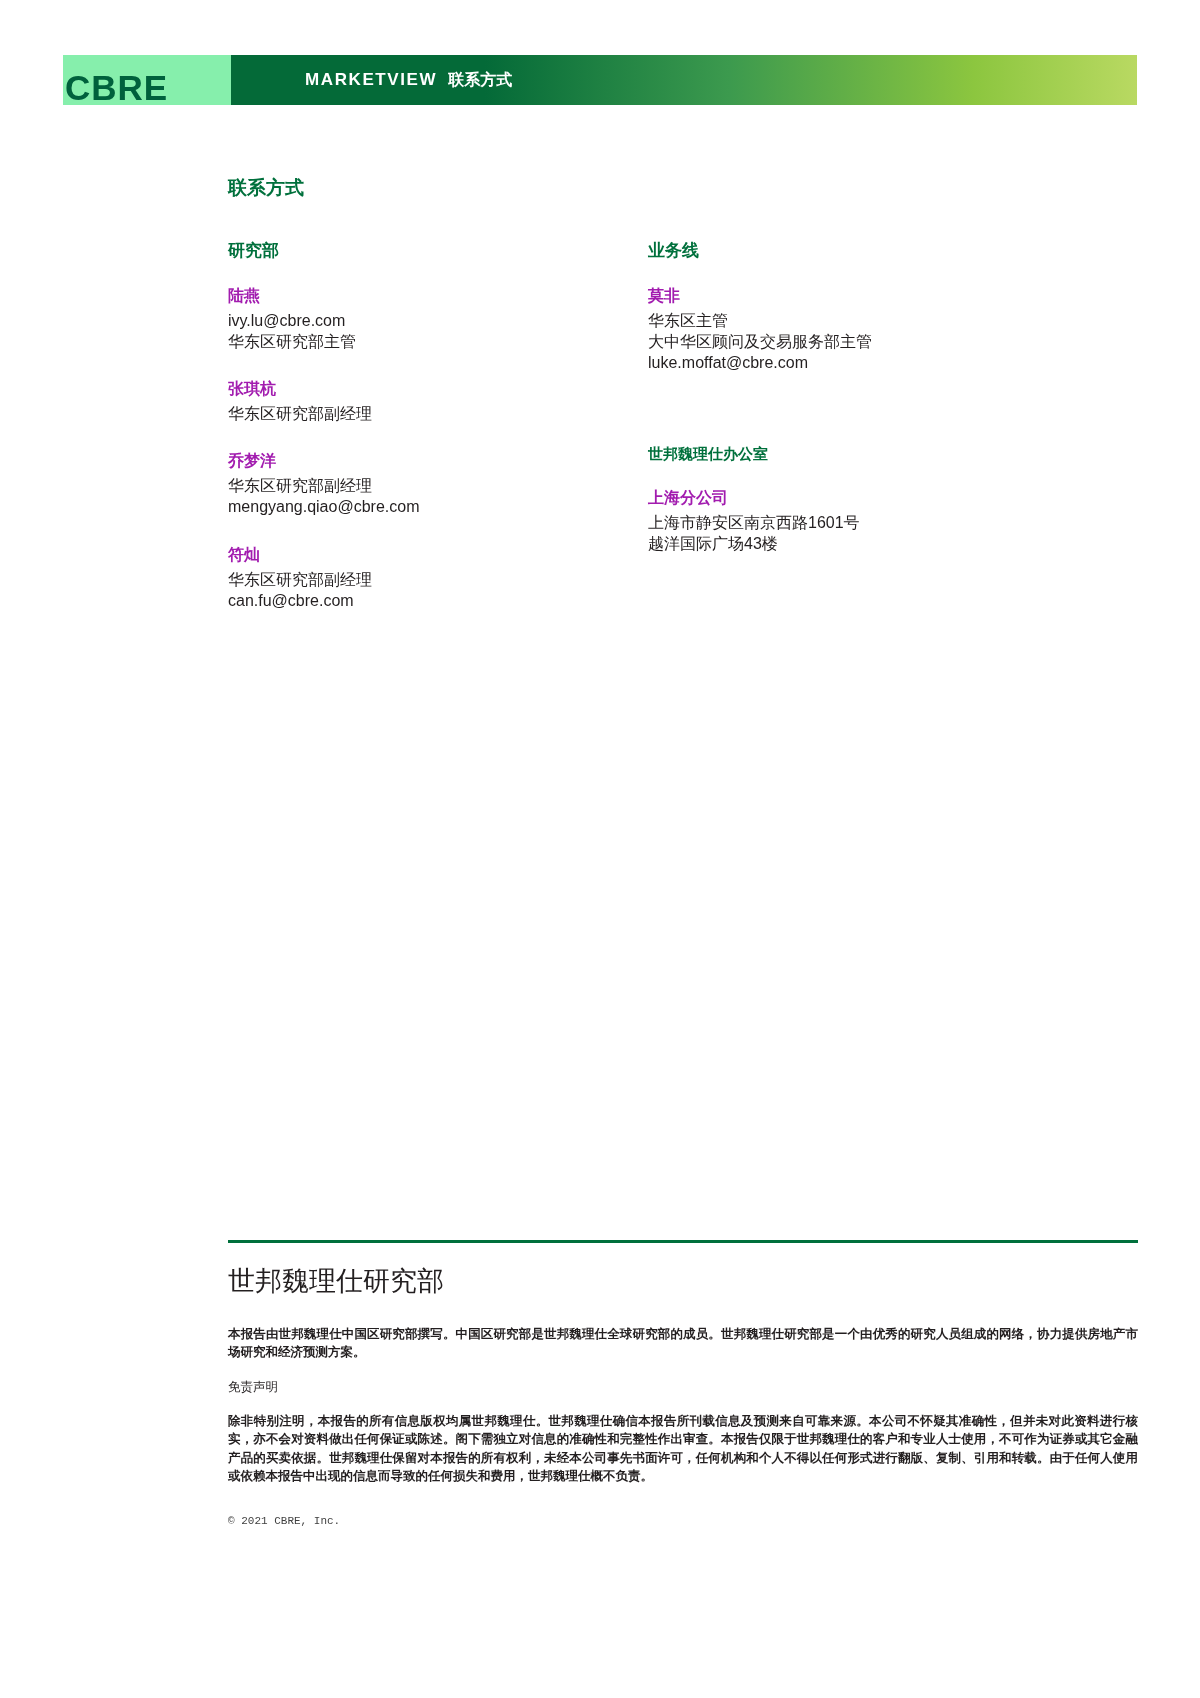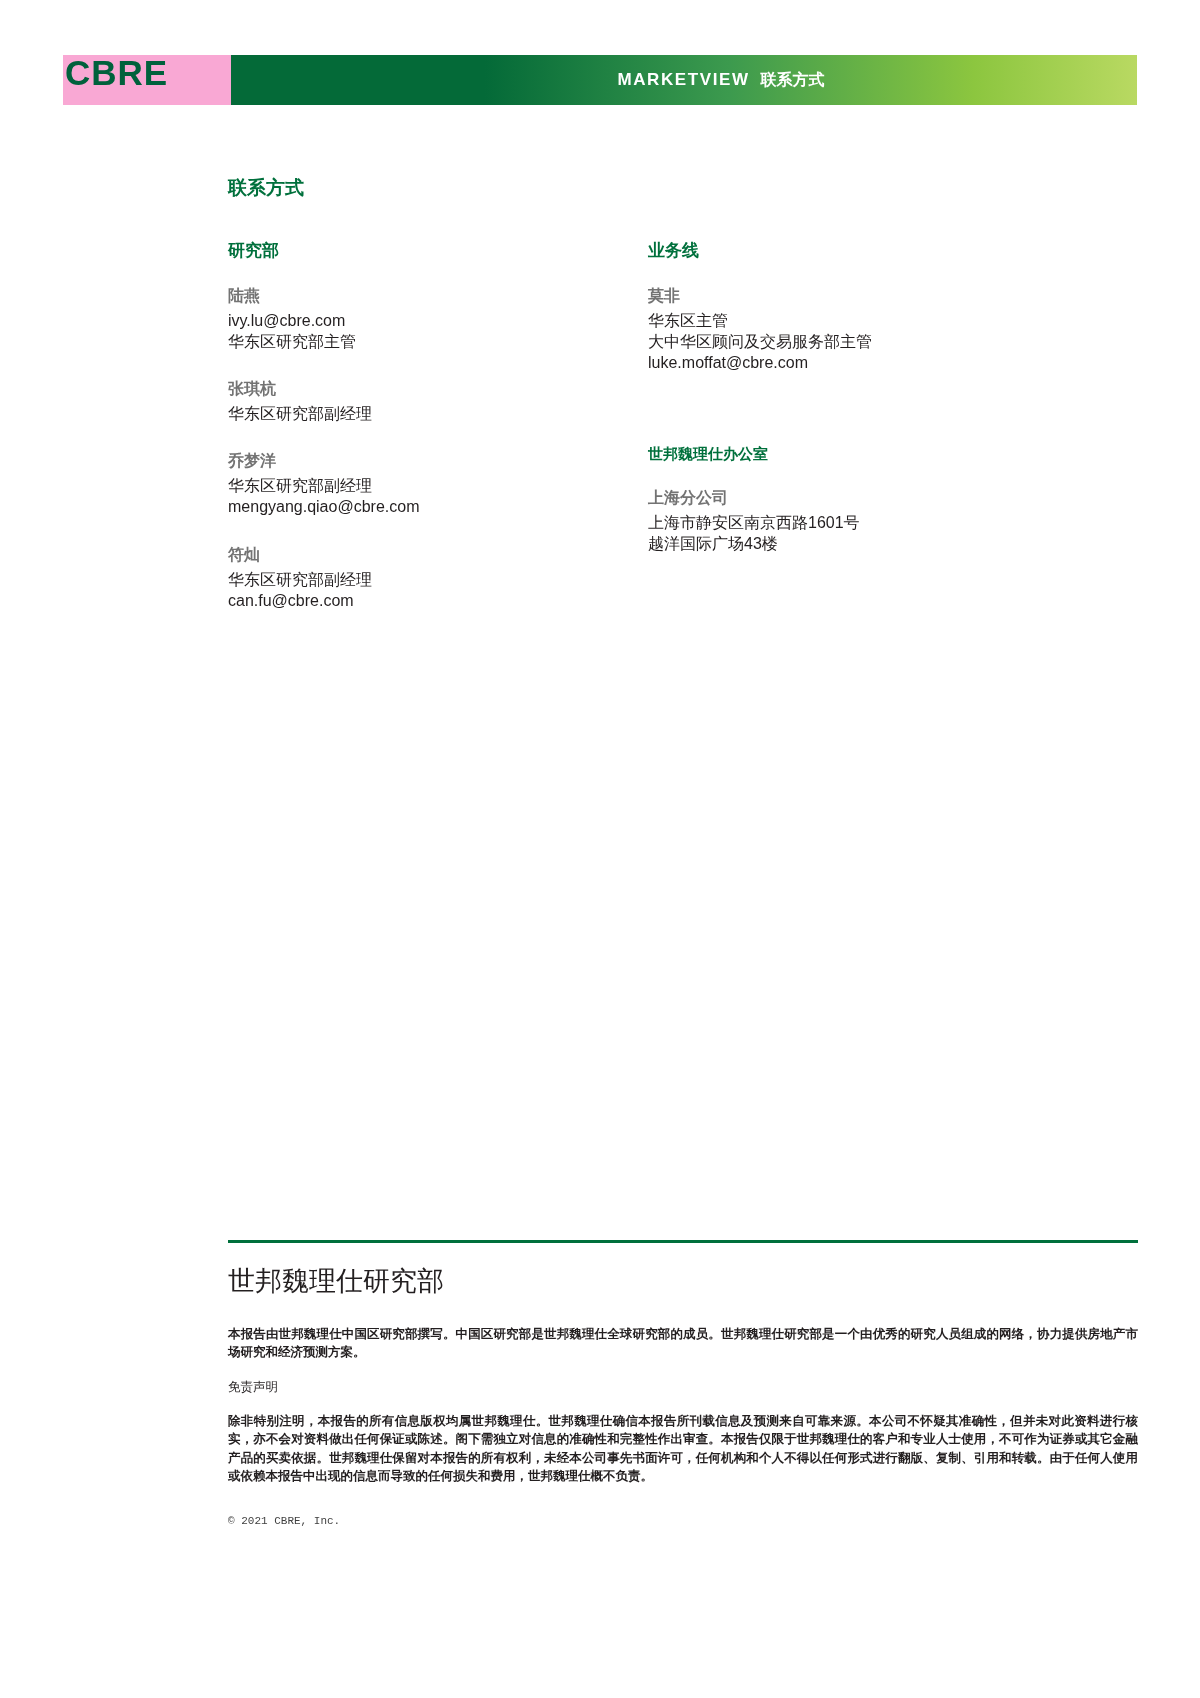--- a/index.html
+++ b/index.html
@@ -21,40 +21,39 @@
     left: 63px;
     top: 55px;
     width: 1074px;
     height: 50px;
     display: flex;
     align-items: stretch;
   }
   .logo-box {
     width: 168px;
     display: flex;
-    align-items: flex-start;
-    background: #f9a8d4;
+    align-items: flex-end;
+    background: #86efac;
   }
   .logo-text {
     font-family: "Liberation Sans", sans-serif;
     font-weight: bold;
     font-size: 35px;
     letter-spacing: 1px;
     color: #00613c;
     line-height: 1;
     padding-left: 2px;
   }
   .header-bar {
     flex: 1;
     background: linear-gradient(to right, #046a38 0%, #046a38 28%, #3c9a4e 55%, #8cc63f 82%, #b9d962 100%);
     display: flex;
     align-items: center;
     padding-left: 74px;
     box-sizing: border-box;
-    justify-content: center;
   }
   .header-bar .mv {
     color: #ffffff;
     font-weight: bold;
     font-size: 17px;
     letter-spacing: 1.6px;
   }
   .header-bar .sub {
     color: #ffffff;
     font-weight: bold;
@@ -84,21 +83,21 @@
   .col-heading {
     color: #00703c;
     font-weight: bold;
     font-size: 17px;
     margin: 0 0 24px 0;
   }
   .person { margin-bottom: 27px; }
   .person .name {
     font-weight: bold;
     font-size: 16px;
-    color: #737373;
+    color: #a21caf;
     margin-bottom: 3px;
   }
   .person .line {
     font-size: 16px;
     color: #231f20;
     line-height: 1.32;
   }
   .office-heading {
     color: #00703c;
     font-weight: bold;

